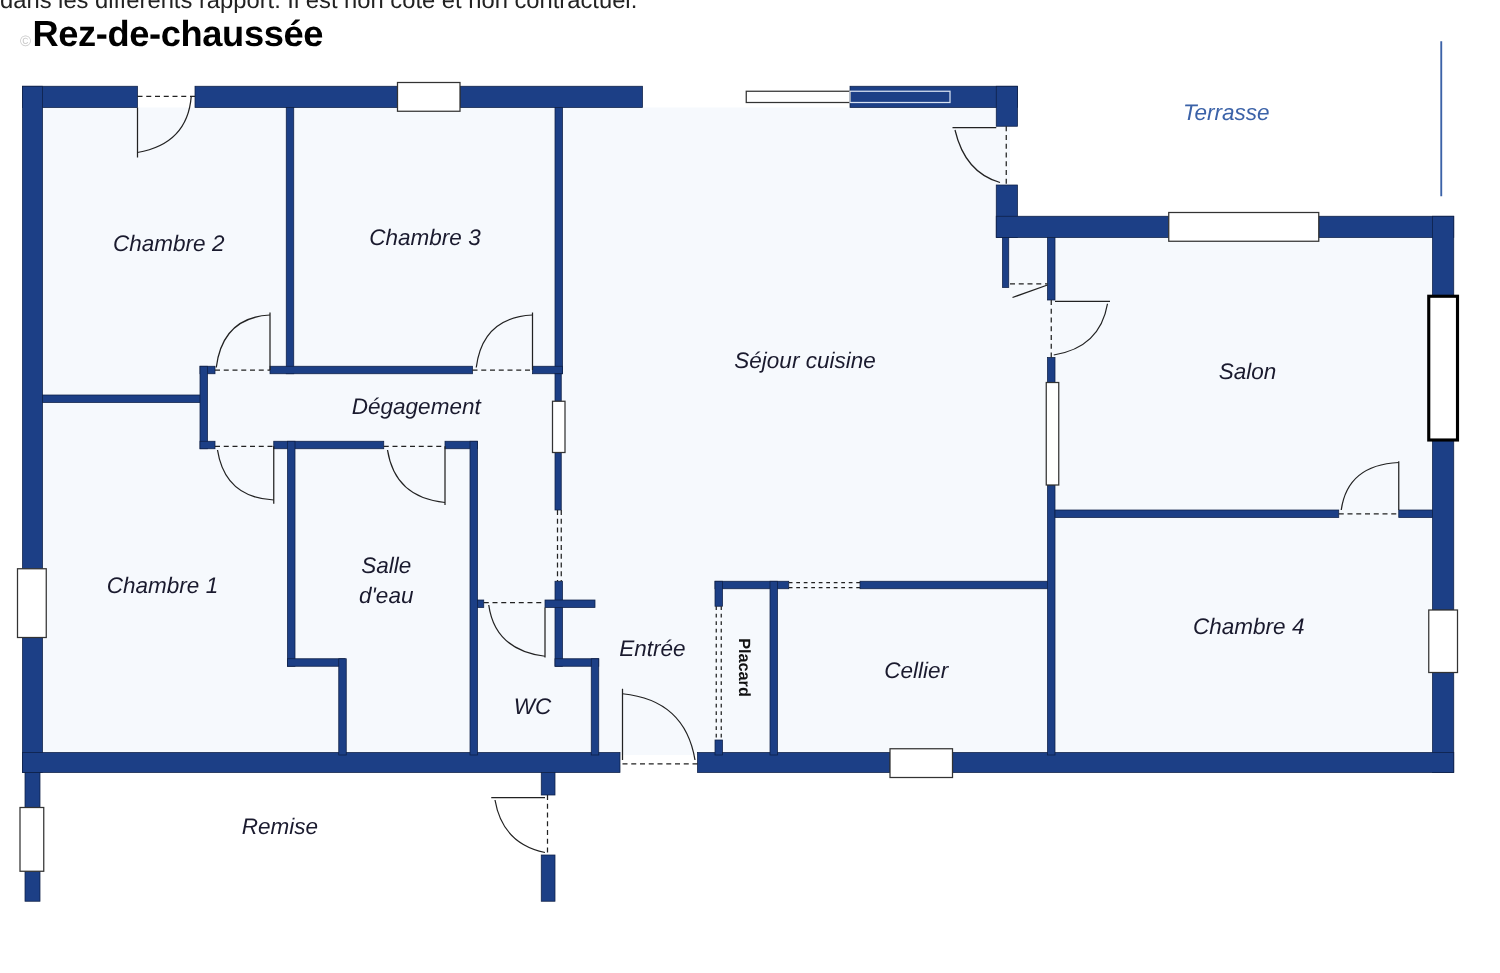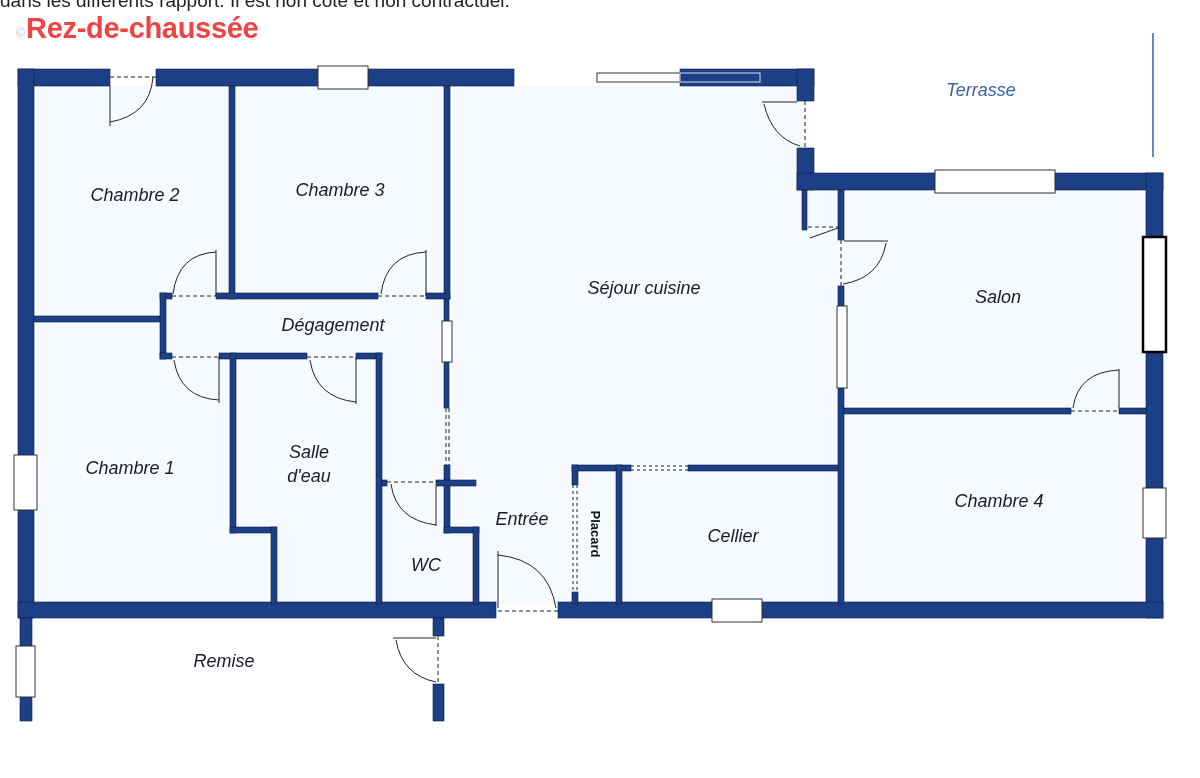--- a/index.html
+++ b/index.html
@@ -1,18 +1,18 @@
 <!DOCTYPE html>
 <html><head>
 <meta charset="utf-8">
 <style>
   html, body { margin:0; padding:0; background:#ffffff; }
   body { width:1200px; height:778px; position:relative; overflow:hidden; font-family:"Liberation Sans", sans-serif; }
   .cut-line { position:absolute; left:0; top:-10px; font-size:19px; color:#222; white-space:nowrap; }
-  .title { position:absolute; left:26px; top:12px; font-size:29px; font-weight:bold; color:#ef4444; letter-spacing:-0.3px; }
+  .title { position:absolute; left:26px; top:12px; font-size:29px; font-weight:bold; color:#000000; letter-spacing:-0.3px; }
   .watermark { position:absolute; left:16px; top:26px; font-size:12px; color:#c8c8c8; }
   svg { position:absolute; left:0; top:0; }
   .room-label { font-family:"Liberation Sans", sans-serif; font-style:italic; font-size:18px; fill:#1a1a2e; }
   .terrace-label { font-family:"Liberation Sans", sans-serif; font-style:italic; font-size:18px; fill:#3b62a8; }
   .placard-label { font-family:"Liberation Sans", sans-serif; font-weight:bold; font-size:13px; fill:#111; }
 </style>
 </head>
 <body>
 
 <div class="cut-line">dans les différents rapport. Il est non coté et non contractuel.</div>

